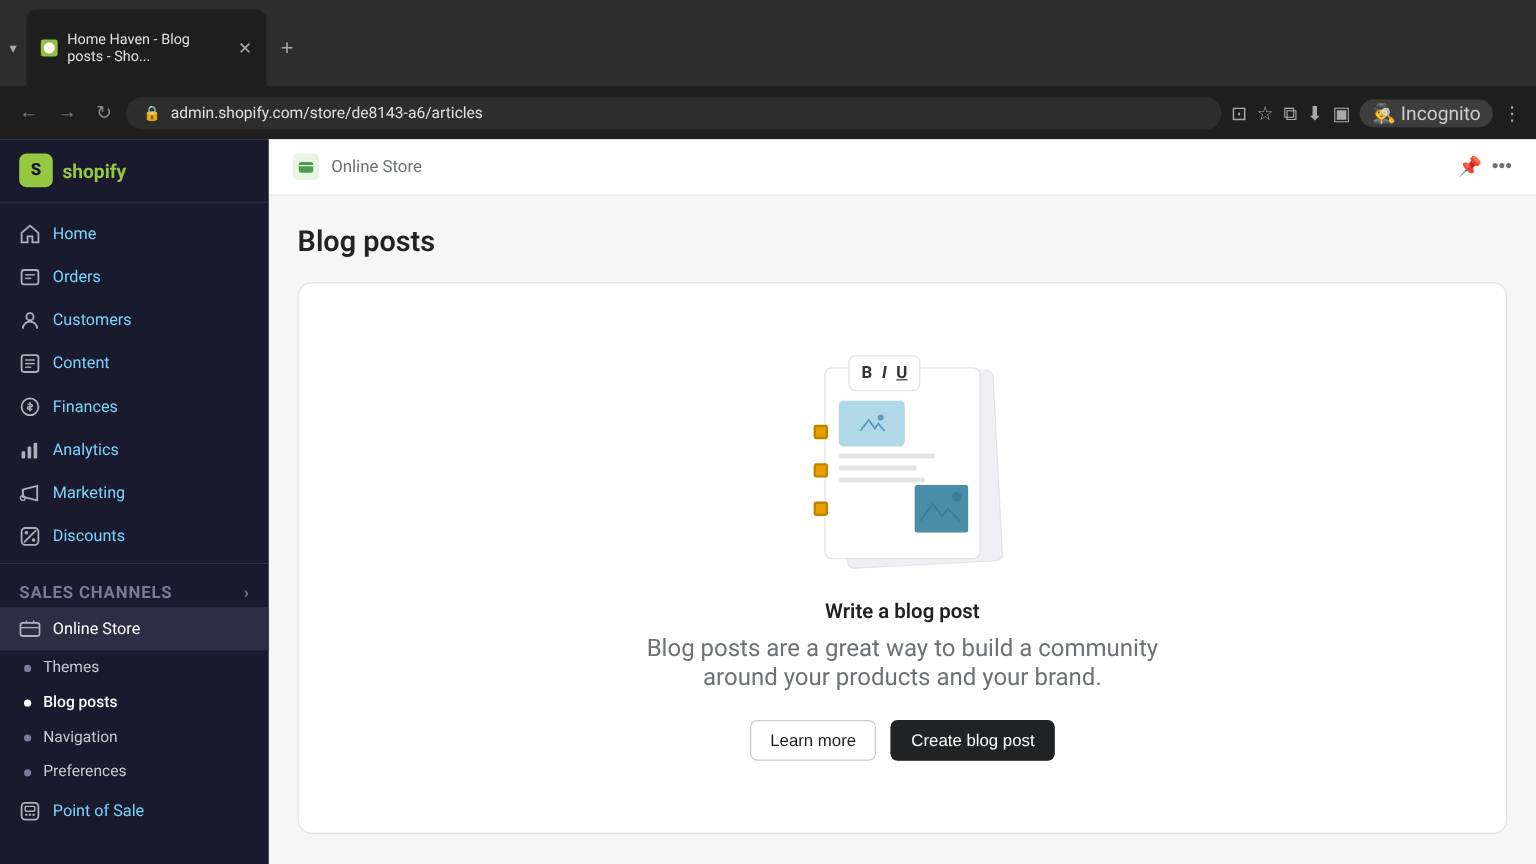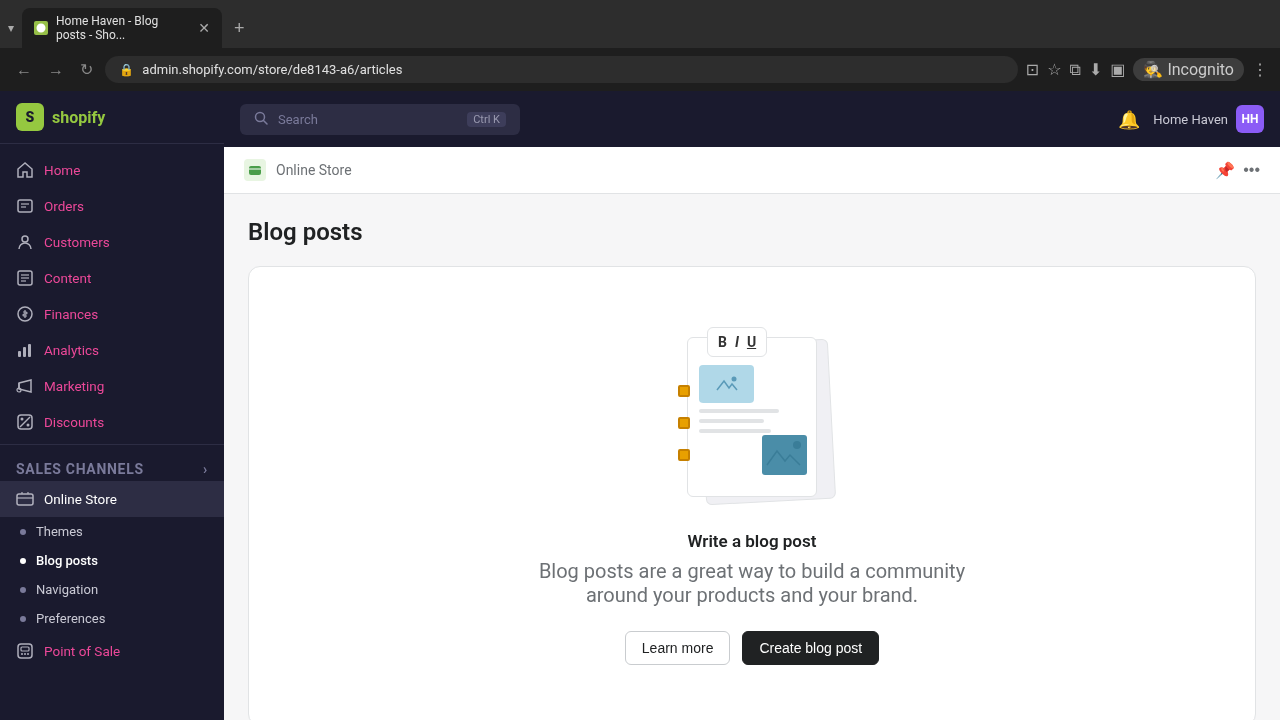--- a/index.html
+++ b/index.html
@@ -1,21 +1,21 @@
 <!DOCTYPE html>
 <html><head>
   <meta charset="utf-8">
   <style>
     * { margin: 0; padding: 0; box-sizing: border-box; }
     body { font-family: -apple-system, BlinkMacSystemFont, 'Segoe UI', Roboto, sans-serif; background: #f6f6f7; color: #202223; font-size: 14px; }
 
     
     .browser-chrome { background: #1e1e1e; }
     .browser-tab-bar { display: flex; align-items: center; padding: 8px 8px 0; gap: 4px; background: #2d2d2d; }
-    .browser-tab { display: flex; align-items: center; gap: 8px; background: #1e1e1e; padding: 6px 12px; border-radius: 8px 8px 0 0; font-size: 12px; color: #e0e0e0; max-width: 200px; }
+    .browser-tab { display: flex; align-items: center; gap: 8px; background: #1e1e1e; padding: 18px 12px; border-radius: 8px 8px 0 0; font-size: 12px; color: #e0e0e0; max-width: 200px; }
     .browser-tab .tab-close { margin-left: auto; cursor: pointer; color: #aaa; font-size: 14px; }
     .browser-tab-new { background: transparent; border: none; color: #aaa; font-size: 18px; cursor: pointer; padding: 4px 8px; }
     .browser-tab-arrow { color: #aaa; font-size: 12px; margin-right: 4px; cursor: pointer; }
     .browser-toolbar { display: flex; align-items: center; gap: 8px; padding: 8px 12px; background: #1e1e1e; }
     .browser-nav-btn { background: none; border: none; color: #888; font-size: 16px; cursor: pointer; padding: 4px; }
     .browser-address-bar { flex: 1; background: #2d2d2d; border: none; border-radius: 20px; padding: 6px 14px; color: #e0e0e0; font-size: 13px; display: flex; align-items: center; gap: 8px; }
     .browser-address-bar .lock-icon { color: #aaa; font-size: 12px; }
     .browser-address-text { color: #e0e0e0; font-size: 13px; }
     .browser-actions { display: flex; gap: 8px; align-items: center; color: #aaa; }
     .browser-actions span { cursor: pointer; font-size: 16px; }
@@ -23,21 +23,21 @@
 
     
     .app-layout { display: flex; height: calc(720px - 88px); }
 
     
     .sidebar { width: 224px; background: #1a1a2e; min-height: 100%; display: flex; flex-direction: column; overflow-y: auto; flex-shrink: 0; }
     .sidebar-header { padding: 12px 16px; display: flex; align-items: center; gap: 10px; border-bottom: 1px solid #2d2d44; }
     .shopify-logo { display: flex; align-items: center; gap: 8px; color: #95c840; font-weight: 700; font-size: 16px; }
     .shopify-logo-icon { width: 28px; height: 28px; background: #95c840; border-radius: 6px; display: flex; align-items: center; justify-content: center; color: #1a1a2e; font-weight: 900; font-size: 14px; }
     .sidebar-nav { padding: 8px 0; flex: 1; }
-    .sidebar-item { display: flex; align-items: center; gap: 10px; padding: 9px 16px; cursor: pointer; color: #ec4899; font-size: 13.5px; border-radius: 0; transition: background 0.1s; }
+    .sidebar-item { display: flex; align-items: center; gap: 10px; padding: 9px 16px; cursor: pointer; color: #7dd3fc; font-size: 13.5px; border-radius: 0; transition: background 0.1s; }
     .sidebar-item.active { background: #2d2d44; color: #fff; }
     .sidebar-item .icon { width: 18px; height: 18px; display: flex; align-items: center; justify-content: center; flex-shrink: 0; opacity: 0.85; }
     .sidebar-section-label { padding: 12px 16px 4px; font-size: 14px; color: #7a7a9a; text-transform: uppercase; letter-spacing: 0.05em; display: flex; align-items: center; justify-content: space-between; font-weight: bold; }
     .sidebar-section-label .expand-icon { cursor: pointer; }
     .sidebar-sub { padding-left: 20px; }
     .sidebar-sub-item { display: flex; align-items: center; gap: 10px; padding: 7px 16px 7px 0; cursor: pointer; color: #c9c9d4; font-size: 13px; }
     .sidebar-sub-item.active { color: #fff; font-weight: 500; }
     .sidebar-sub-item .dot { width: 6px; height: 6px; border-radius: 50%; background: #7a7a9a; flex-shrink: 0; }
     .sidebar-sub-item.active .dot { background: #fff; }
     .sidebar-divider { height: 1px; background: #2d2d44; margin: 4px 0; }
@@ -271,39 +271,20 @@
         </span>
         <span>Point of Sale</span>
       </div>
 
     </div>
 
   </div>
 
   <div class="main-content">
 
-    <div class="topbar">
-      <div class="search-bar">
-        <span>
-          <svg width="14" height="14" viewBox="0 0 14 14" fill="none">
-              <circle cx="6" cy="6" r="4.5" stroke="#7a7a9a" stroke-width="1.5"></circle>
-              <line x1="9.5" y1="9.5" x2="13" y2="13" stroke="#7a7a9a" stroke-width="1.5" stroke-linecap="round"></line>
-            </svg>
-        </span>
-        <span class="search-placeholder">Search</span>
-        <span class="shortcut">Ctrl K</span>
-      </div>
-      <div class="topbar-right">
-        <span class="notification-btn">🔔</span>
-        <div class="store-badge">
-          <span class="store-name">Home Haven</span>
-          <div class="store-avatar">HH</div>
-        </div>
-      </div>
-    </div>
 
     <div class="page-wrapper">
 
       <div class="page-header-bar">
         <div class="online-store-icon">
           <svg width="14" height="14" viewBox="0 0 14 14" fill="none">
               <rect x="1" y="3" width="12" height="9" rx="2" fill="#4a9d4a"></rect>
               <path d="M1 6h12" stroke="#fff" stroke-width="1"></path>
             </svg>
         </div>

